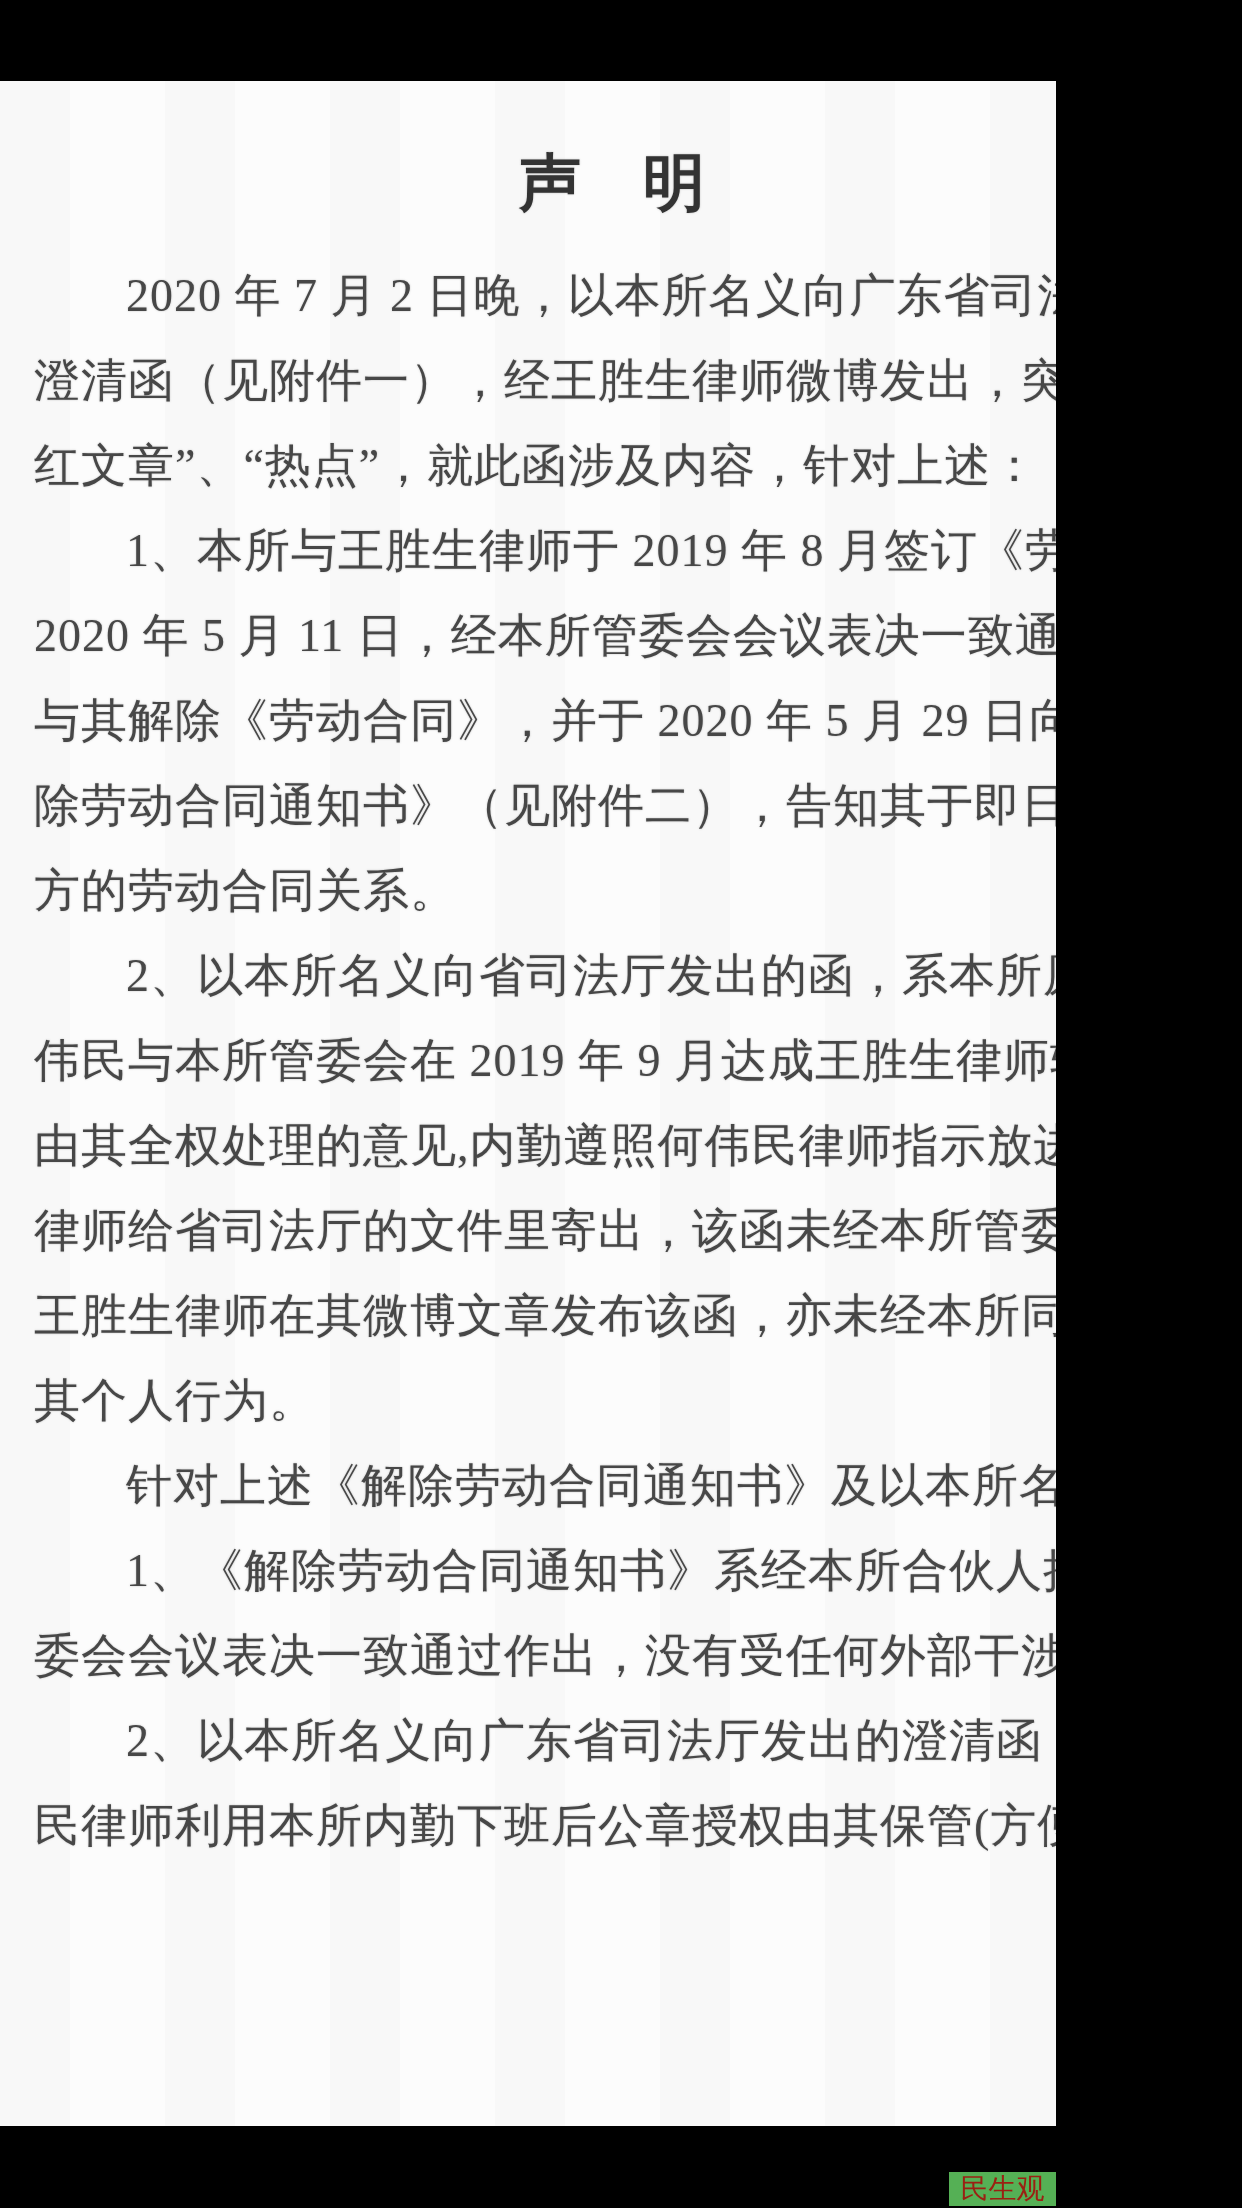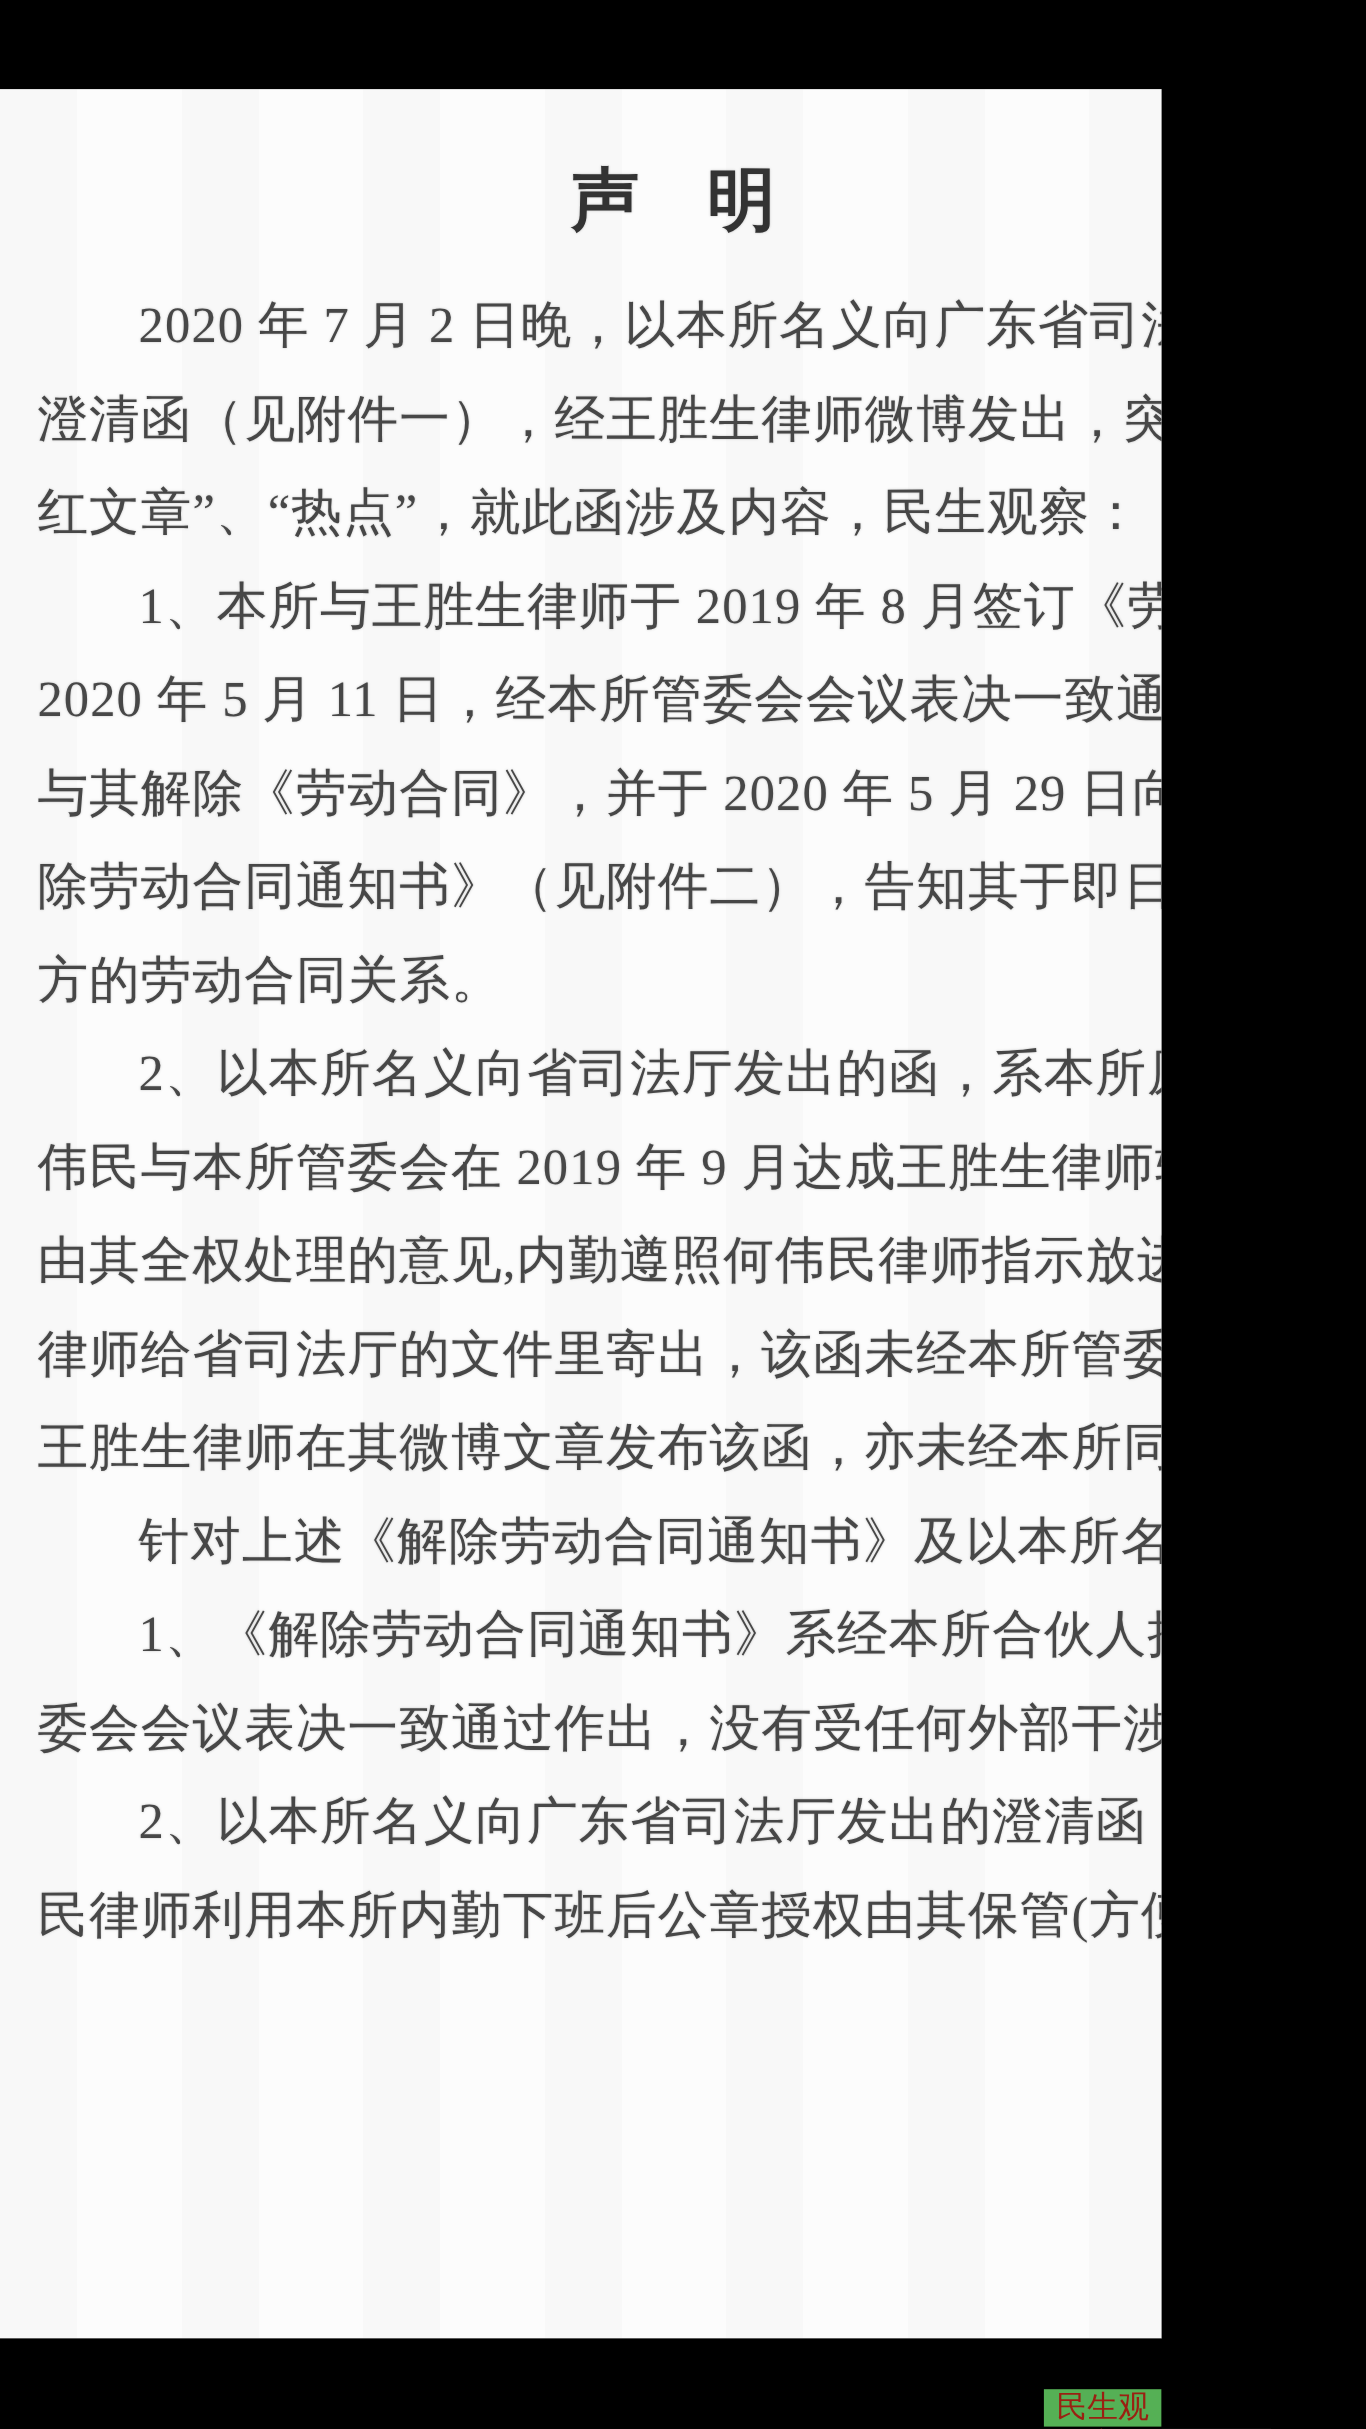--- a/index.html
+++ b/index.html
@@ -103,31 +103,32 @@
 <div class="screen">
 
   <div class="letterbox top"></div>
 
   <div class="page">
     <h1 class="doc-title">声　明</h1>
 
     <div class="doc-body">
       <div class="line indent">2020 年 7 月 2 日晚，以本所名义向广东省司法厅发出的</div>
       <div class="line">澄清函（见附件一），经王胜生律师微博发出，突然成为“网</div>
-      <div class="line short">红文章”、“热点”，就此函涉及内容，民生观察：</div>
+      <div class="line short">红文章”、“热点”，就此函涉及内容，针对上述：</div>
       <div class="line indent">1、本所与王胜生律师于 2019 年 8 月签订《劳动合同》，</div>
       <div class="line">2020 年 5 月 11 日，经本所管委会会议表决一致通过，决定</div>
       <div class="line">与其解除《劳动合同》，并于 2020 年 5 月 29 日向其发出《解</div>
       <div class="line">除劳动合同通知书》（见附件二），告知其于即日起，解除双</div>
       <div class="line short">方的劳动合同关系。</div>
       <div class="line indent">2、以本所名义向省司法厅发出的函，系本所原主任何</div>
       <div class="line">伟民与本所管委会在 2019 年 9 月达成王胜生律师转所事宜</div>
       <div class="line">由其全权处理的意见,内勤遵照何伟民律师指示放进王胜生</div>
       <div class="line">律师给省司法厅的文件里寄出，该函未经本所管委会审查。</div>
       <div class="line">王胜生律师在其微博文章发布该函，亦未经本所同意，纯属</div>
+      <div class="line short">其个人行为。</div>
       <div class="line indent">针对上述《解除劳动合同通知书》及以本所名义向广东</div>
       <div class="line indent">1、《解除劳动合同通知书》系经本所合伙人授权机构管</div>
       <div class="line">委会会议表决一致通过作出，没有受任何外部干涉及影响，</div>
       <div class="line indent">2、以本所名义向广东省司法厅发出的澄清函，系何伟</div>
       <div class="line">民律师利用本所内勤下班后公章授权由其保管(方便律师们</div>
     </div>
 
     <div class="page-edge-right"></div>
   </div>
 

